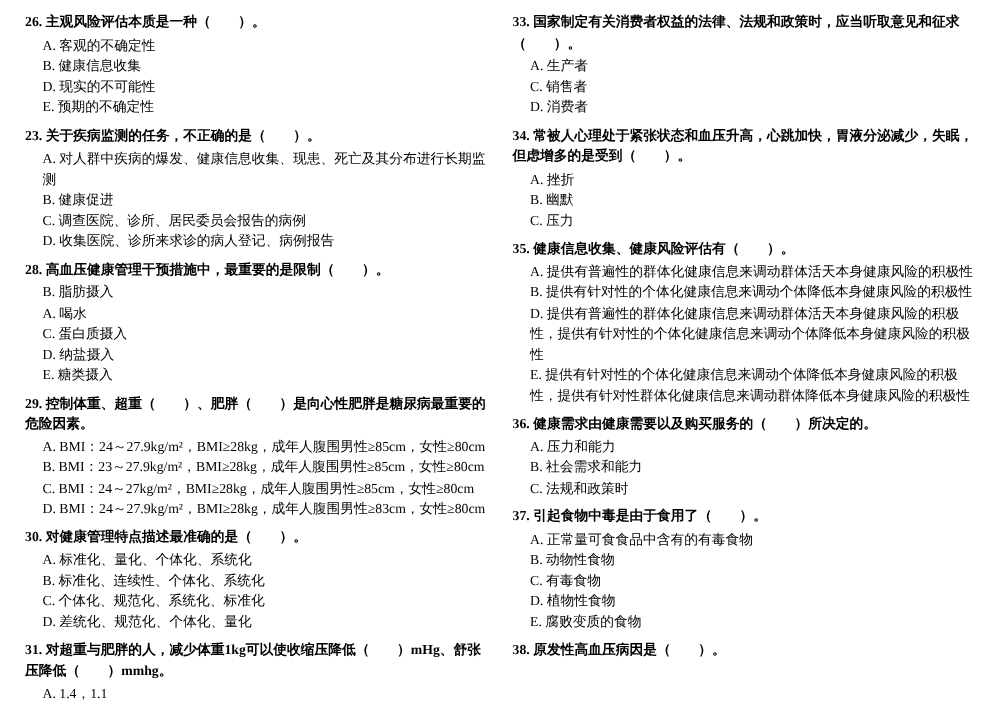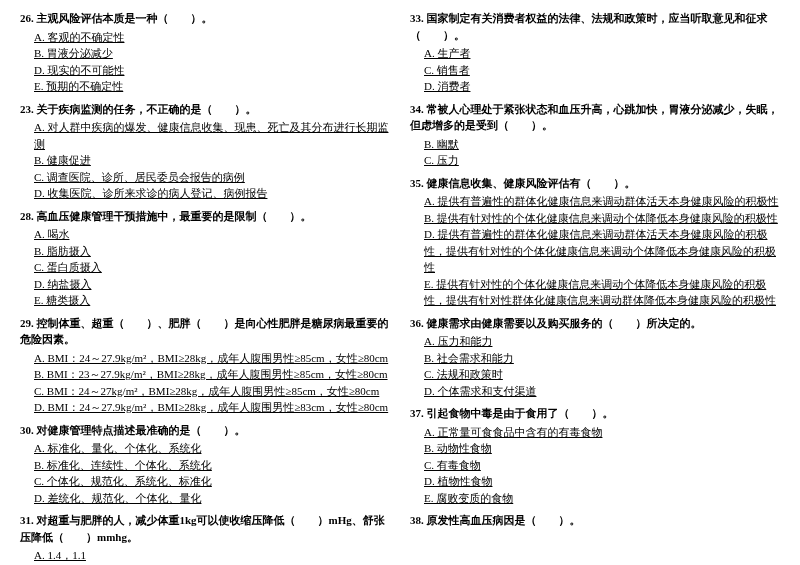--- a/index.html
+++ b/index.html
@@ -27,46 +27,45 @@
       margin-bottom: 6px;
     }
     .question-text {
       line-height: 1.5;
       margin-bottom: 2px;
       font-weight: bold;
     }
     .option {
       padding-left: 14px;
       line-height: 1.5;
-      text-decoration: underline;
     }
   </style>
 </head>
 <body>
 
 <div class="page-content">
   <div class="column" id="left-col">
       <div class="question">
         <div class="question-text">26. 主观风险评估本质是一种（　　）。</div>
         <div class="option">A. 客观的不确定性</div>
-        <div class="option">B. 胃液分泌减少</div>
+        <div class="option">B. 健康信息收集</div>
         <div class="option">D. 现实的不可能性</div>
         <div class="option">E. 预期的不确定性</div>
       </div>
       <div class="question">
         <div class="question-text">23. 关于疾病监测的任务，不正确的是（　　）。</div>
         <div class="option">A. 对人群中疾病的爆发、健康信息收集、现患、死亡及其分布进行长期监测</div>
         <div class="option">B. 健康促进</div>
         <div class="option">C. 调查医院、诊所、居民委员会报告的病例</div>
         <div class="option">D. 收集医院、诊所来求诊的病人登记、病例报告</div>
       </div>
       <div class="question">
         <div class="question-text">28. 高血压健康管理干预措施中，最重要的是限制（　　）。</div>
+        <div class="option">B. 脂肪摄入</div>
         <div class="option">A. 喝水</div>
-        <div class="option">B. 脂肪摄入</div>
         <div class="option">C. 蛋白质摄入</div>
         <div class="option">D. 纳盐摄入</div>
         <div class="option">E. 糖类摄入</div>
       </div>
       <div class="question">
         <div class="question-text">29. 控制体重、超重（　　）、肥胖（　　）是向心性肥胖是糖尿病最重要的危险因素。</div>
         <div class="option">A. BMI：24～27.9kg/m²，BMI≥28kg，成年人腹围男性≥85cm，女性≥80cm</div>
         <div class="option">B. BMI：23～27.9kg/m²，BMI≥28kg，成年人腹围男性≥85cm，女性≥80cm</div>
         <div class="option">C. BMI：24～27kg/m²，BMI≥28kg，成年人腹围男性≥85cm，女性≥80cm</div>
         <div class="option">D. BMI：24～27.9kg/m²，BMI≥28kg，成年人腹围男性≥83cm，女性≥80cm</div>
@@ -86,36 +85,36 @@
     </div>
   <div class="column" id="right-col">
       <div class="question">
         <div class="question-text">33. 国家制定有关消费者权益的法律、法规和政策时，应当听取意见和征求（　　）。</div>
         <div class="option">A. 生产者</div>
         <div class="option">C. 销售者</div>
         <div class="option">D. 消费者</div>
       </div>
       <div class="question">
         <div class="question-text">34. 常被人心理处于紧张状态和血压升高，心跳加快，胃液分泌减少，失眠，但虑增多的是受到（　　）。</div>
+        <div class="option">A. 挫折</div>
         <div class="option">B. 幽默</div>
         <div class="option">C. 压力</div>
       </div>
       <div class="question">
         <div class="question-text">35. 健康信息收集、健康风险评估有（　　）。</div>
         <div class="option">A. 提供有普遍性的群体化健康信息来调动群体活天本身健康风险的积极性</div>
         <div class="option">B. 提供有针对性的个体化健康信息来调动个体降低本身健康风险的积极性</div>
         <div class="option">D. 提供有普遍性的群体化健康信息来调动群体活天本身健康风险的积极性，提供有针对性的个体化健康信息来调动个体降低本身健康风险的积极性</div>
         <div class="option">E. 提供有针对性的个体化健康信息来调动个体降低本身健康风险的积极性，提供有针对性群体化健康信息来调动群体降低本身健康风险的积极性</div>
       </div>
       <div class="question">
         <div class="question-text">36. 健康需求由健康需要以及购买服务的（　　）所决定的。</div>
         <div class="option">A. 压力和能力</div>
         <div class="option">B. 社会需求和能力</div>
         <div class="option">C. 法规和政策时</div>
-        <div class="option">D. 个体需求和支付渠道</div>
       </div>
       <div class="question">
         <div class="question-text">37. 引起食物中毒是由于食用了（　　）。</div>
         <div class="option">A. 正常量可食食品中含有的有毒食物</div>
         <div class="option">B. 动物性食物</div>
         <div class="option">C. 有毒食物</div>
         <div class="option">D. 植物性食物</div>
         <div class="option">E. 腐败变质的食物</div>
       </div>
       <div class="question">

